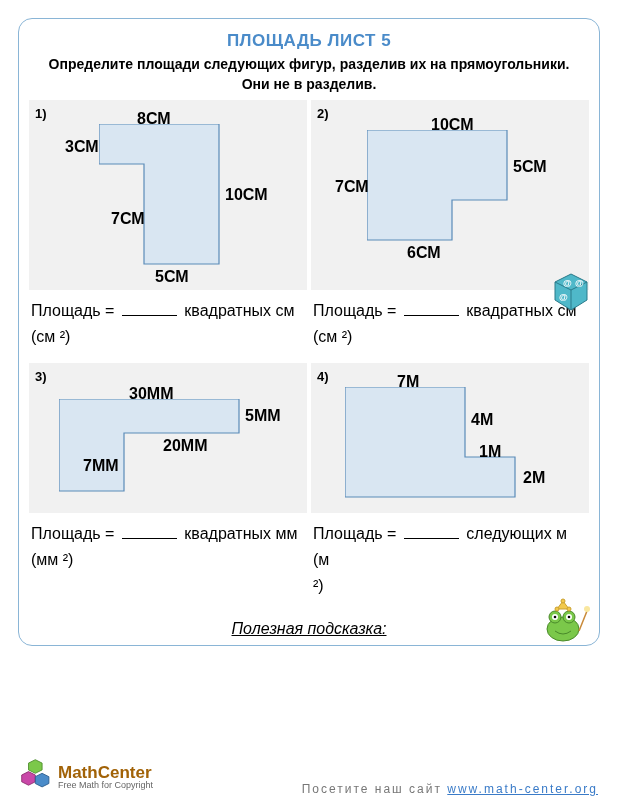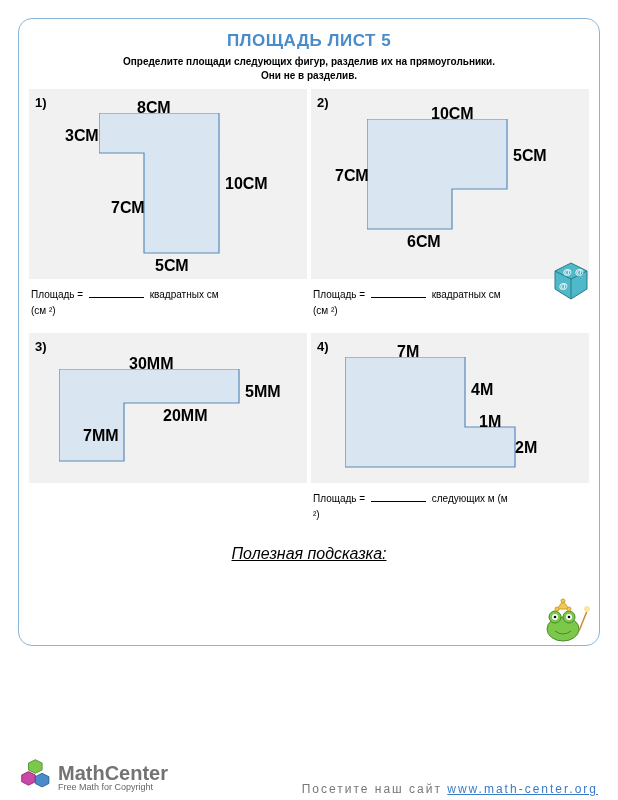--- a/index.html
+++ b/index.html
@@ -28,21 +28,21 @@
 .title {
   color: #4a8bc9;
   font-weight: bold;
   text-align: center;
   font-size: 17px;
   letter-spacing: 0.5px;
   margin: 4px 0 4px 0;
 }
 .instructions {
   text-align: center;
-  font-size: 10px;
+  font-size: 14px;
   font-weight: bold;
   line-height: 1.4;
   margin-bottom: 6px;
 }
 .grid {
   display: grid;
   grid-template-columns: 1fr 1fr;
   grid-template-rows: auto auto;
   column-gap: 4px;
 }
@@ -58,21 +58,21 @@
   left: 6px;
   z-index: 2;
 }
 .diagram-box {
   background: #f1f1f1;
   height: 190px;
   position: relative;
   margin-bottom: 6px;
 }
 .answer {
-  font-size: 10px;
+  font-size: 16px;
   line-height: 1.6;
   margin: 8px 2px 14px 2px;
 }
 .answer .blank {
   display: inline-block;
   border-bottom: 1px solid #000;
   width: 55px;
   vertical-align: baseline;
   height: 1em;
   margin: 0 3px;
@@ -103,22 +103,22 @@
   align-items: flex-end;
 }
 .logo-block {
   display: flex;
   align-items: center;
   gap: 4px;
 }
 .logo-cubes svg { width: 34px; height: 34px; }
 .logo-text .brand {
   font-weight: bold;
-  font-size: 20px;
-  color: #737373;
+  font-size: 17px;
+  color: #a16207;
   line-height: 1;
 }
 .logo-text .tag {
   font-size: 9px;
   color: #666;
   line-height: 1;
 }
 .footer-right {
   text-align: right;
   font-size: 11px;
@@ -208,36 +208,42 @@
         </div>
       </div>
 
       <div class="cell">
         <div class="diagram-box" style="height:150px">
           <div class="qnum">3)</div>
           <svg class="shape" style="left:30px;top:36px" width="200" height="110">
             <polygon points="0,0 180,0 180,34 65,34 65,92 0,92" fill="#d9e6f2" stroke="#5a8bb8" stroke-width="1.2"></polygon>
           </svg>
           <div class="dim" style="left:100px;top:22px">30ММ</div>
-          <div class="dim" style="left:216px;top:50px">5ММ</div>
+          <div class="dim" style="left:216px;top:44px">5ММ</div>
           <div class="dim" style="left:134px;top:74px">20ММ</div>
           <div class="dim" style="left:54px;top:94px">7ММ</div>
+        </div>
+        <div class="answer">
+          <span>Площадь =</span>
+          <span class="blank"></span>
+          <span>квадратных мм</span><br>
+          <span>(мм ²)</span>
         </div>
       </div>
 
       <div class="cell">
         <div class="diagram-box" style="height:150px">
           <div class="qnum">4)</div>
           <svg class="shape" style="left:34px;top:24px" width="200" height="120">
             <polygon points="0,0 120,0 120,70 170,70 170,110 0,110" fill="#d9e6f2" stroke="#5a8bb8" stroke-width="1.2"></polygon>
           </svg>
           <div class="dim" style="left:86px;top:10px">7М</div>
           <div class="dim" style="left:160px;top:48px">4М</div>
           <div class="dim" style="left:168px;top:80px">1М</div>
-          <div class="dim" style="left:204px;top:106px">2М</div>
+          <div class="dim" style="left:212px;top:106px">2М</div>
         </div>
         <div class="answer">
           <span>Площадь =</span>
           <span class="blank"></span>
           <span>следующих м (м</span><br>
           <span>²)</span>
         </div>
       </div>
 
     </div>

